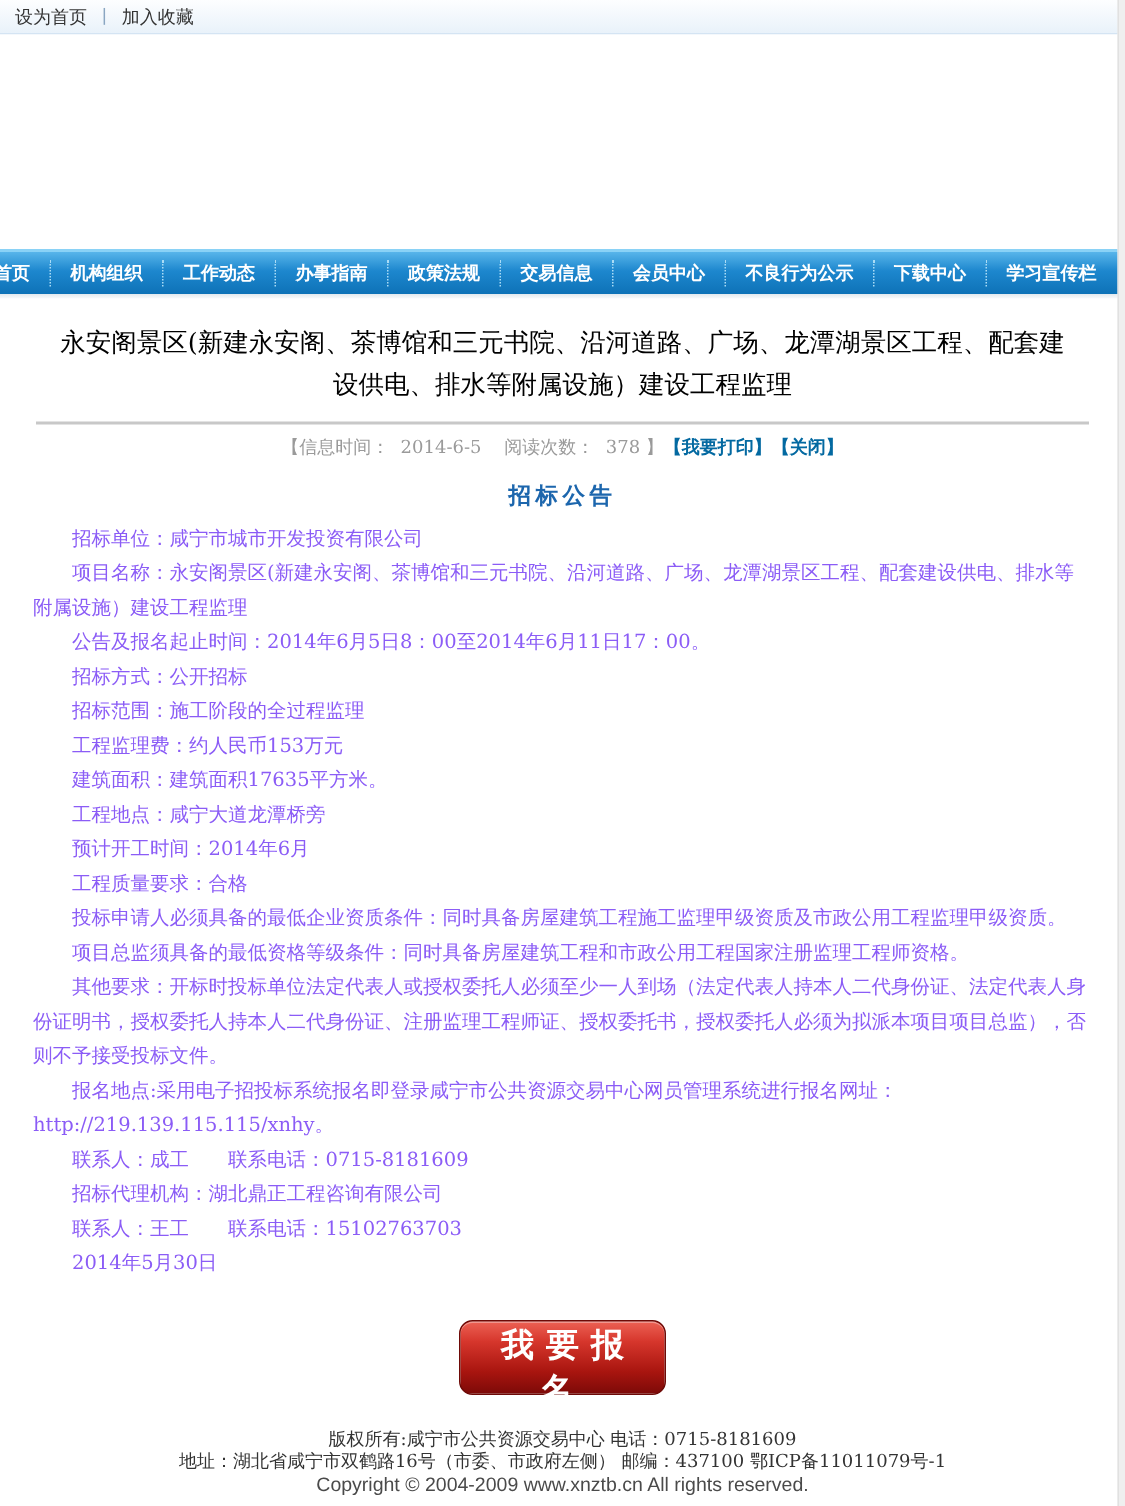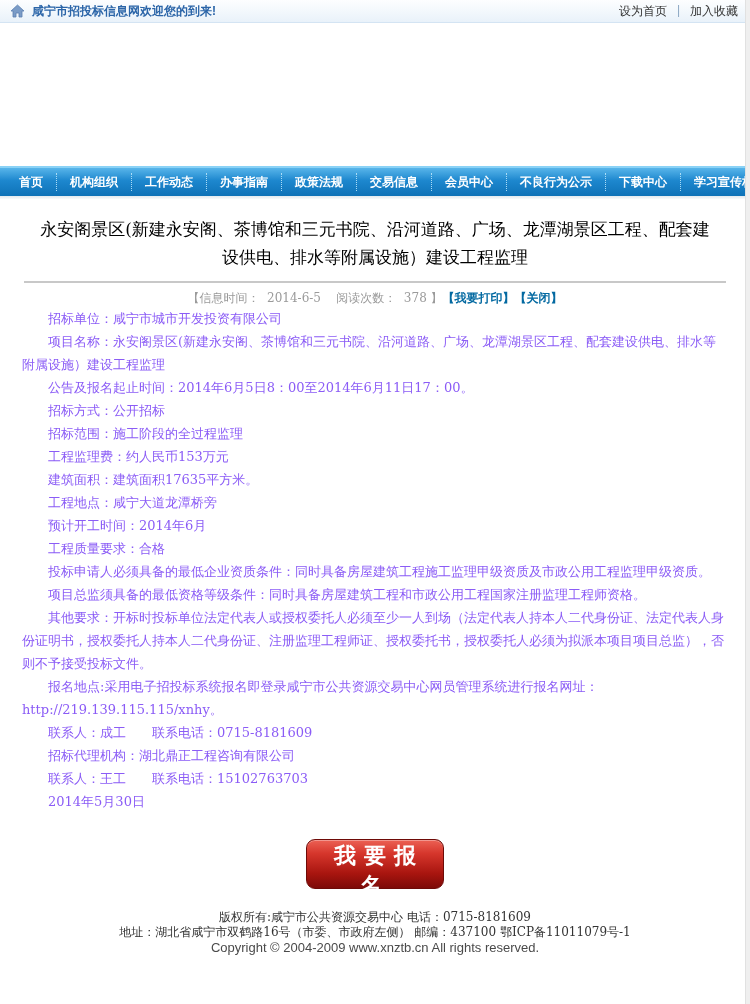--- a/index.html
+++ b/index.html
@@ -33,20 +33,21 @@
   .banner { height: 143px; background: #fff; }
 
   
   .nav {
     height: 30px;
     background: linear-gradient(#58b5ea, #1d87ce 45%, #0e72b7);
     border-top: 2px solid #8ad2f6;
     display: flex;
     align-items: center;
     padding: 0 6px;
+    justify-content: flex-end;
   }
   .nav-item {
     color: #fff;
     font-size: 12px;
     font-weight: bold;
     padding: 2px 13px;
     white-space: nowrap;
     cursor: pointer;
     line-height: 14px;
   }
@@ -129,28 +130,20 @@
     top: 0; right: 0;
     width: 5px; height: 100%;
     background: #efefef;
     border-left: 1px solid #e1e1e1;
   }
 </style>
 </head>
 <body>
 
 <div class="topbar">
-  <div class="topbar-left">
-    <span>
-      <svg width="15" height="14" viewBox="0 0 15 14">
-        <path d="M7.5 1 L14 7 L12 7 L12 13 L9 13 L9 9 L6 9 L6 13 L3 13 L3 7 L1 7 Z" fill="#7b9cc7" stroke="#5a7fb0" stroke-width="0.8"></path>
-      </svg>
-    </span>
-    <span>咸宁市招投标信息网欢迎您的到来!</span>
-  </div>
   <div class="topbar-right">
     <span class="topbar-link">设为首页</span>
     <span class="topbar-divider">|</span>
     <span class="topbar-link">加入收藏</span>
   </div>
 </div>
 
 <div class="banner"></div>
 
 <div class="nav">
@@ -168,20 +161,21 @@
 </div>
 <div class="nav-shadow"></div>
 
 <div class="article">
   <h1 class="article-title">永安阁景区(新建永安阁、茶博馆和三元书院、沿河道路、广场、龙潭湖景区工程、配套建设供电、排水等附属设施）建设工程监理</h1>
   <div class="title-sep"></div>
   <div class="info-line">
     <span>【信息时间：&nbsp; 2014-6-5 &nbsp;&nbsp; 阅读次数：&nbsp; 378 】</span><span class="info-action">【我要打印】</span><span class="info-action">【关闭】</span>
   </div>
 
+  <div class="notice-heading">招标公告</div>
 
   <div class="body-text">
     <p>招标单位：咸宁市城市开发投资有限公司</p>
     <p>项目名称：永安阁景区(新建永安阁、茶博馆和三元书院、沿河道路、广场、龙潭湖景区工程、配套建设供电、排水等附属设施）建设工程监理</p>
     <p>公告及报名起止时间：2014年6月5日8：00至2014年6月11日17：00。</p>
     <p>招标方式：公开招标</p>
     <p>招标范围：施工阶段的全过程监理</p>
     <p>工程监理费：约人民币153万元</p>
     <p>建筑面积：建筑面积17635平方米。</p>
     <p>工程地点：咸宁大道龙潭桥旁</p>

